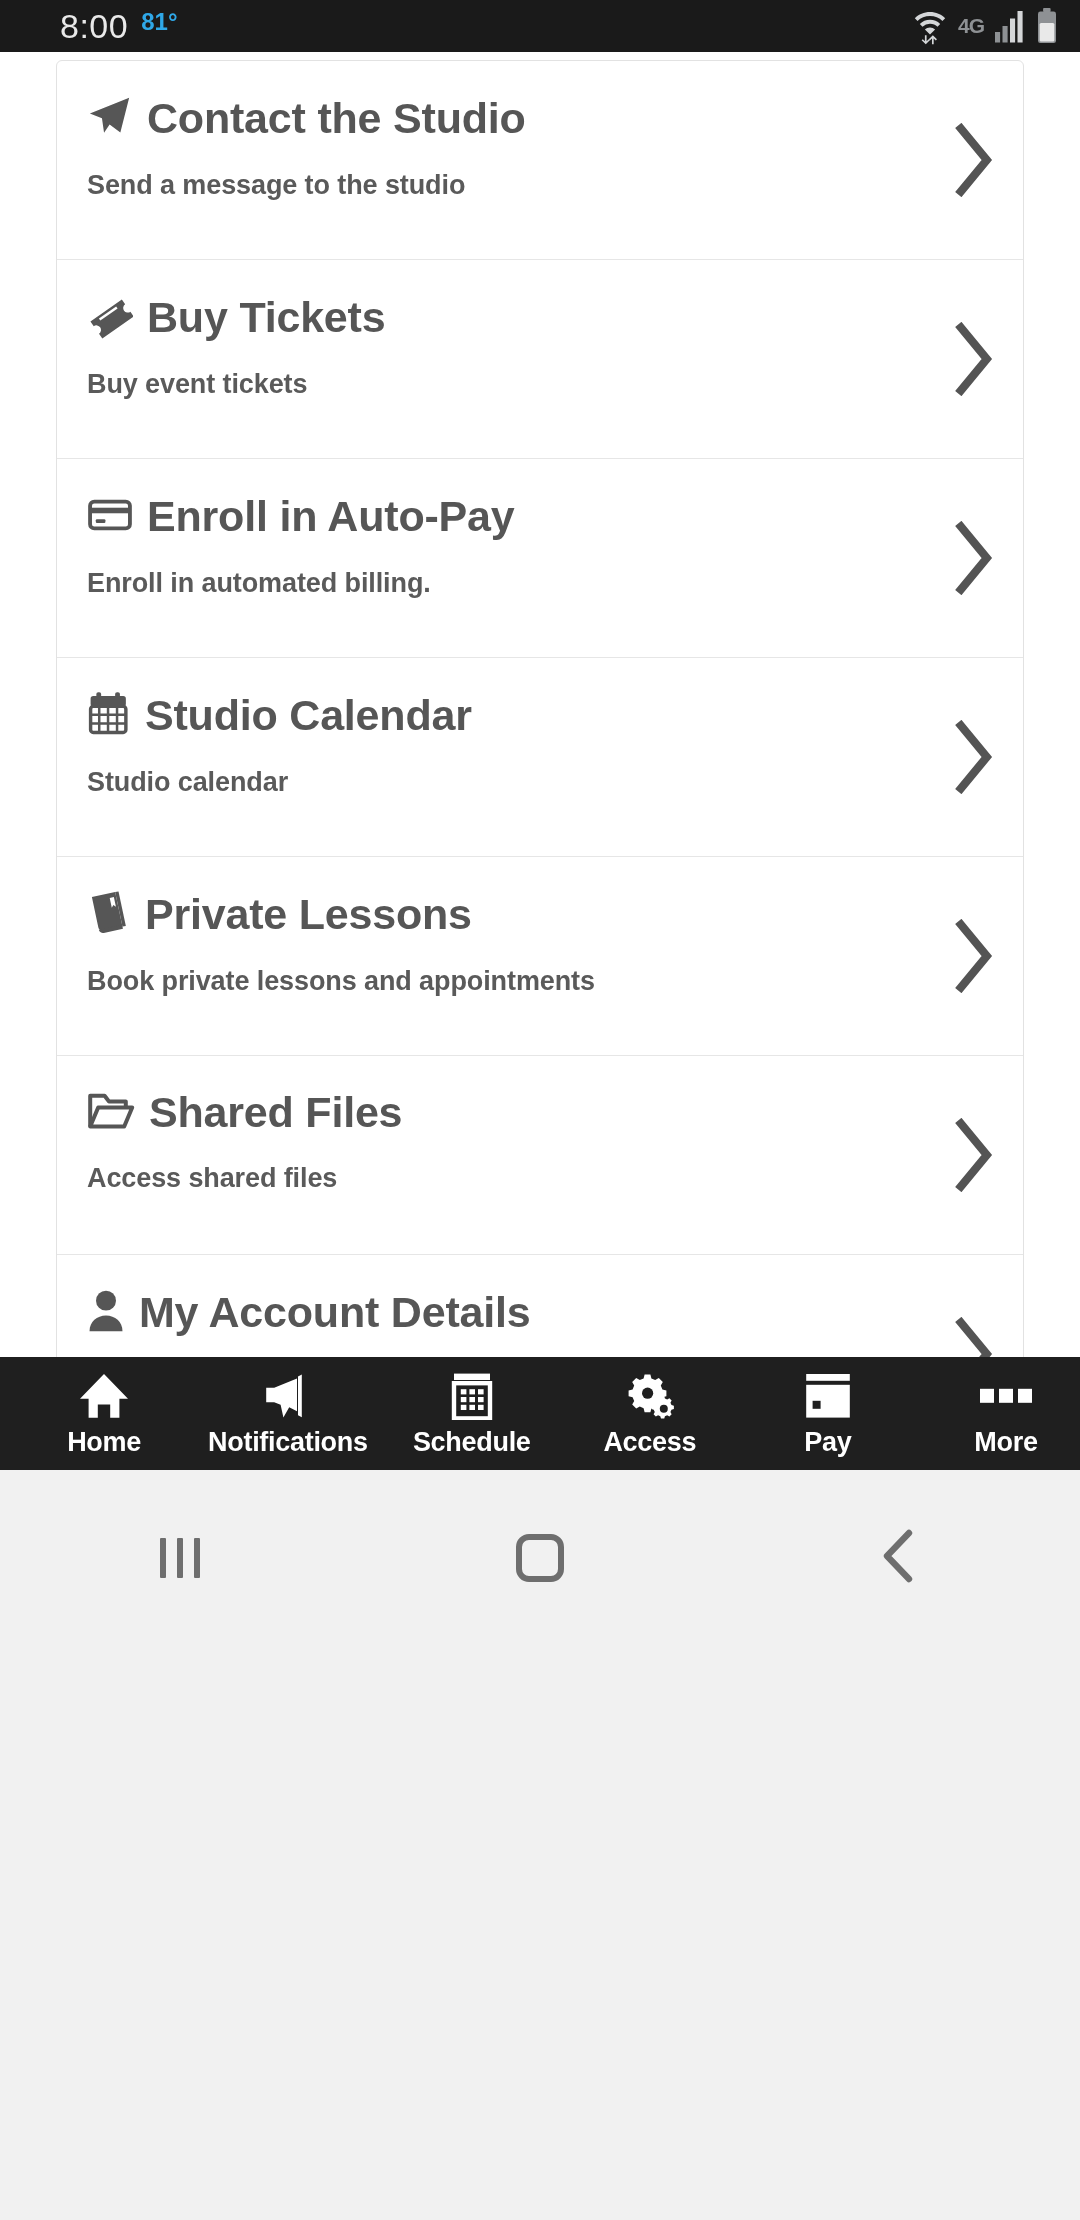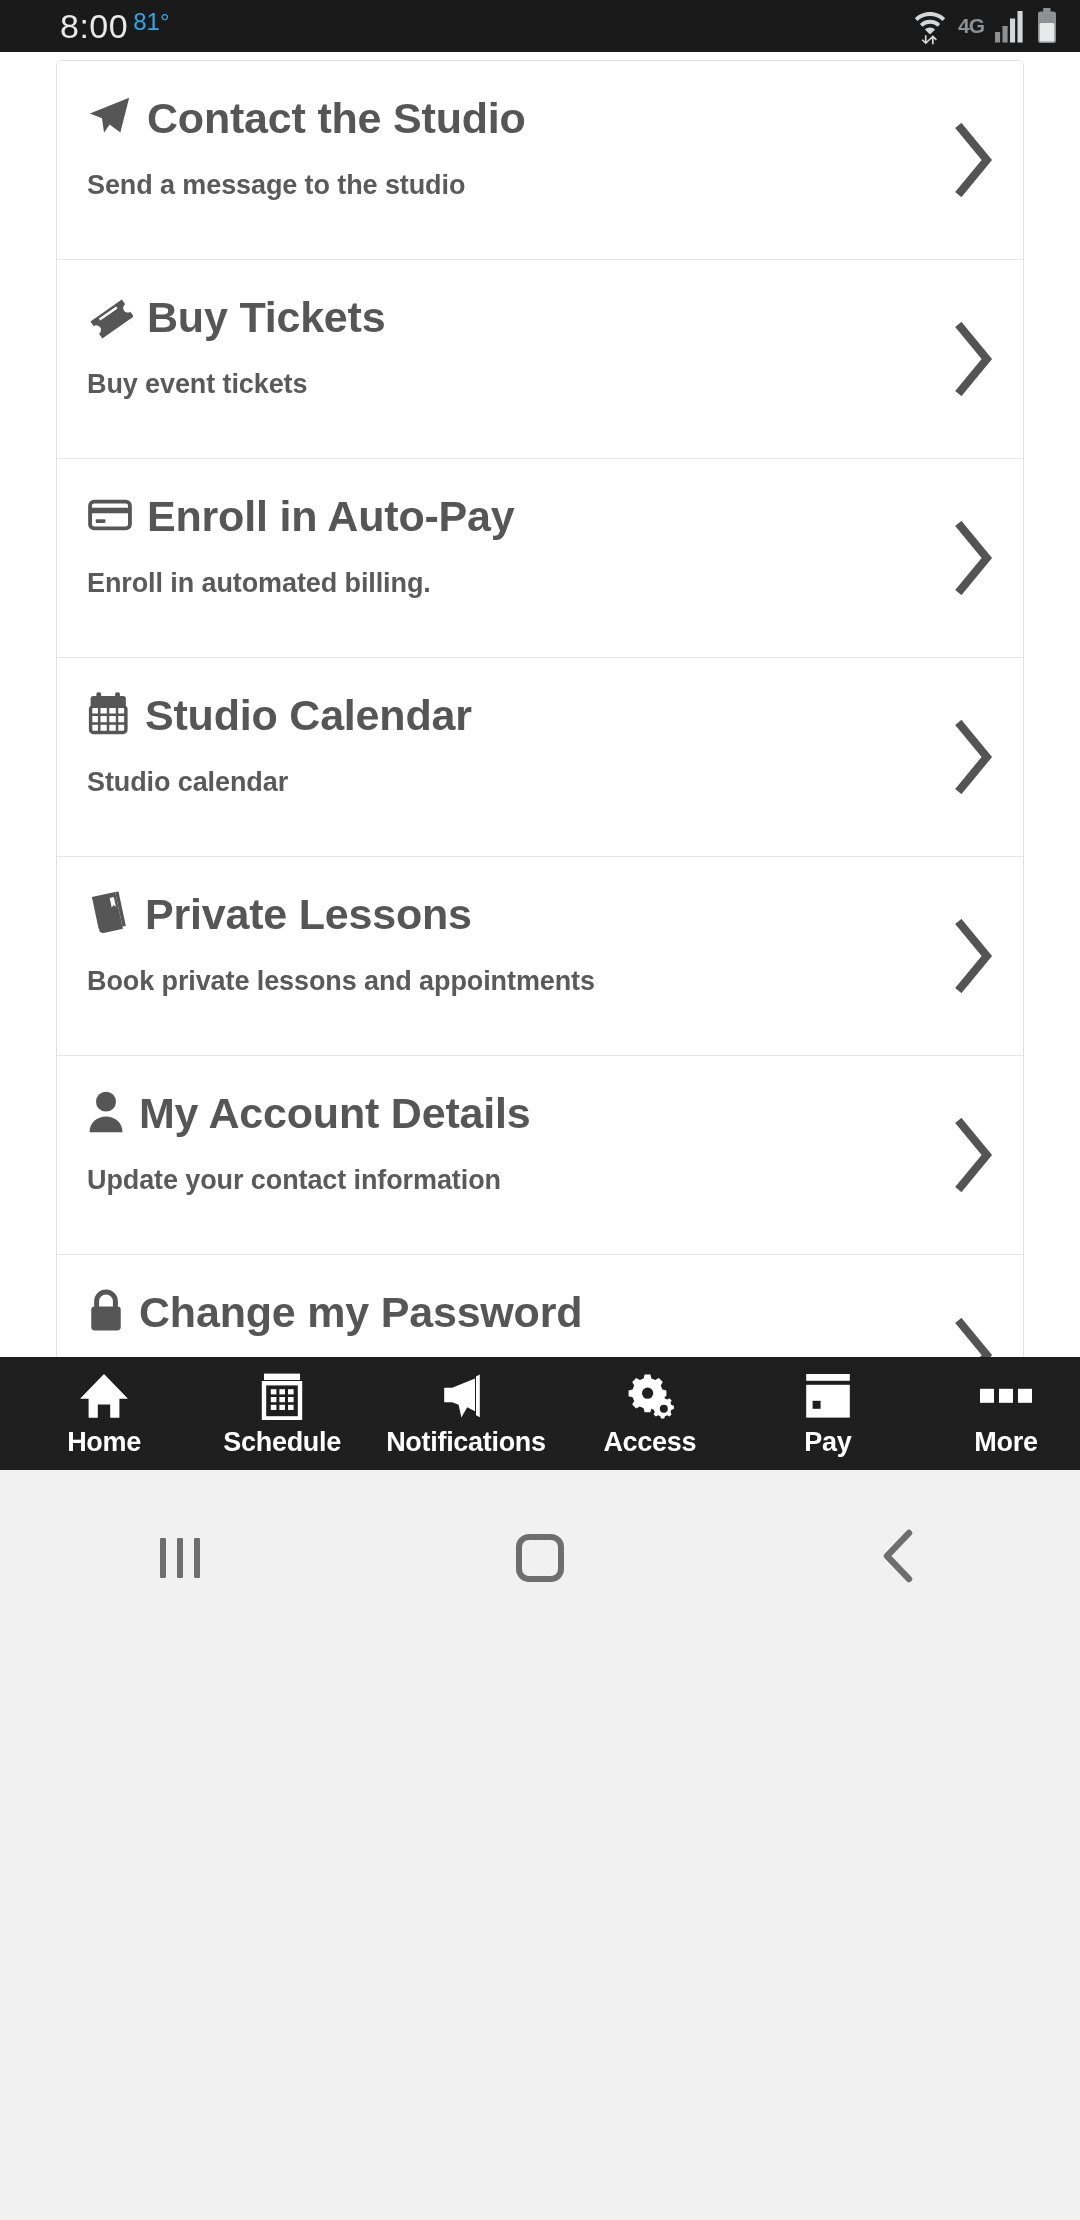--- a/index.html
+++ b/index.html
@@ -11,21 +11,21 @@
   }
   #root { position:relative; width:1080px; height:1780px; background:#ffffff; }
 
   
   .statusbar{
     position:absolute; top:0; left:0; width:1080px; height:52px;
     background:#1a1a1a; display:flex; align-items:center;
     padding:0 22px 0 60px;
   }
   .sb-time{ color:#e9e9e9; font-size:34px; font-weight:400; letter-spacing:0.5px; }
-  .sb-temp{ color:#2fa8e8; font-size:24px; font-weight:400; margin-left:5px; position:relative; top:-4px; }
+  .sb-temp{ color:#2fa8e8; font-size:24px; font-weight:700; margin-left:13px; position:relative; top:-4px; }
   .sb-right{ margin-left:auto; display:flex; align-items:center; gap:11px; }
   .sb-ico{ display:block; }
   .lte-text{ color:#8e9194; font-size:21px; font-weight:700; letter-spacing:-1px;}
 
   
   .content{
     position:absolute; top:52px; left:0; width:1080px; height:1305px;
     background:#ffffff; padding:8px 56px 17px 56px;border-radius:14px;
   }
   .card{
@@ -221,20 +221,39 @@
           </div>
           <div class="row-sub">Book private lessons and appointments</div>
         </div>
         <span class="chev">
           <svg width="46" height="74" viewBox="0 0 24 40">
               <path d="M6 3 20 20 6 37" stroke="#545454" stroke-width="4.4" fill="none" stroke-linecap="square"></path>
             </svg>
         </span>
       </div>
 
+      <div class="row">
+        <div class="row-inner">
+          <div class="row-title">
+            <span class="icon">
+              <svg width="48" height="44" viewBox="0 0 24 22">
+                <path d="M1.6 18.8V3.4h7.2l2.2 2.8h8.4v3" fill="none" stroke="#565656" stroke-width="2" stroke-linejoin="round"></path>
+                <path d="M1.6 18.8 5.6 9.2h17l-4 9.6z" fill="none" stroke="#565656" stroke-width="2" stroke-linejoin="round"></path>
+              </svg>
+            </span>
+            <span class="tx">Shared Files</span>
+          </div>
+          <div class="row-sub">Access shared files</div>
+        </div>
+        <span class="chev">
+          <svg width="46" height="74" viewBox="0 0 24 40">
+              <path d="M6 3 20 20 6 37" stroke="#545454" stroke-width="4.4" fill="none" stroke-linecap="square"></path>
+            </svg>
+        </span>
+      </div>
 
       <div class="row">
         <div class="row-inner">
           <div class="row-title">
             <span class="icon">
               <svg width="38" height="46" viewBox="0 0 19 24">
                 <circle cx="9.5" cy="6.6" r="5.2" fill="#565656"></circle>
                 <path d="M.9 22.6c0-4.9 3.9-8.2 8.6-8.2s8.6 3.3 8.6 8.2z" fill="#565656"></path>
               </svg>
             </span>
@@ -274,20 +293,30 @@
 
   <div class="tabbar">
 
     <div class="tab">
       <span class="tab-ico">
         <svg width="52" height="48" viewBox="0 0 26 24">
           <path d="M13 1 25 13.4h-4.3v9.5h-4.6v-6.6h-6.2v6.6H5.3v-9.5H1z" fill="#ffffff"></path>
         </svg>
       </span>
       <span class="tab-label">Home</span>
+    </div>
+
+    <div class="tab">
+      <span class="tab-ico">
+        <svg width="54" height="48" viewBox="0 0 27 24">
+          <path d="M20.4 1.2v21.4l-1.9-1V2.2z" fill="#ffffff"></path>
+          <path d="M18 3.3 6.6 7.9H2.6v7.2h4l3.2 1.3 1.4 6.3 2.9-5.1L18 19.6z" fill="#ffffff"></path>
+        </svg>
+      </span>
+      <span class="tab-label">Notifications</span>
     </div>
 
     <div class="tab">
       <span class="tab-ico">
         <svg width="44" height="48" viewBox="0 0 22 24">
           <rect x="2" y="0.8" width="18" height="3.2" fill="#ffffff"></rect>
           <rect x="2" y="5.6" width="18" height="17.6" fill="none" stroke="#ffffff" stroke-width="2.2"></rect>
           <rect x="5.4" y="8.6" width="2.8" height="2.6" fill="#ffffff"></rect>
           <rect x="9.7" y="8.6" width="2.8" height="2.6" fill="#ffffff"></rect>
           <rect x="14" y="8.6" width="2.8" height="2.6" fill="#ffffff"></rect>
@@ -297,30 +326,20 @@
           <rect x="5.4" y="16.4" width="2.8" height="2.6" fill="#ffffff"></rect>
           <rect x="9.7" y="16.4" width="2.8" height="2.6" fill="#ffffff"></rect>
           <rect x="14" y="16.4" width="2.8" height="2.6" fill="#ffffff"></rect>
         </svg>
       </span>
       <span class="tab-label">Schedule</span>
     </div>
 
     <div class="tab">
       <span class="tab-ico">
-        <svg width="54" height="48" viewBox="0 0 27 24">
-          <path d="M20.4 1.2v21.4l-1.9-1V2.2z" fill="#ffffff"></path>
-          <path d="M18 3.3 6.6 7.9H2.6v7.2h4l3.2 1.3 1.4 6.3 2.9-5.1L18 19.6z" fill="#ffffff"></path>
-        </svg>
-      </span>
-      <span class="tab-label">Notifications</span>
-    </div>
-
-    <div class="tab">
-      <span class="tab-ico">
         <svg width="52" height="48" viewBox="0 0 26 24">
           <path d="M10.3 1.2h2.9l.5 2 1.9.8 1.8-1 2 2-1 1.8.8 1.9 2 .5v2.9l-2 .5-.8 1.9 1 1.8-2 2-1.8-1-1.9.8-.5 2h-2.9l-.5-2-1.9-.8-1.8 1-2-2 1-1.8-.8-1.9-2-.5V9.2l2-.5.8-1.9-1-1.8 2-2 1.8 1 1.9-.8z" fill="#ffffff"></path>
           <circle cx="11.8" cy="10.6" r="2.8" fill="#1f1f1f"></circle>
           <path d="M18.3 12.8h1.9l.4 1.4 1.3.6 1.3-.7 1.3 1.3-.7 1.3.6 1.3 1.4.4v1.9l-1.4.4-.6 1.3.7 1.3-1.3 1.3-1.3-.7-1.3.6-.4 1.4h-1.9l-.4-1.4-1.3-.6-1.3.7-1.3-1.3.7-1.3-.6-1.3-1.4-.4v-1.9l1.4-.4.6-1.3-.7-1.3 1.3-1.3 1.3.7 1.3-.6z" fill="#ffffff" transform="scale(0.86) translate(3.2 1.2)"></path>
           <circle cx="19.9" cy="18.4" r="2" fill="#1f1f1f"></circle>
         </svg>
       </span>
       <span class="tab-label">Access</span>
     </div>
 

